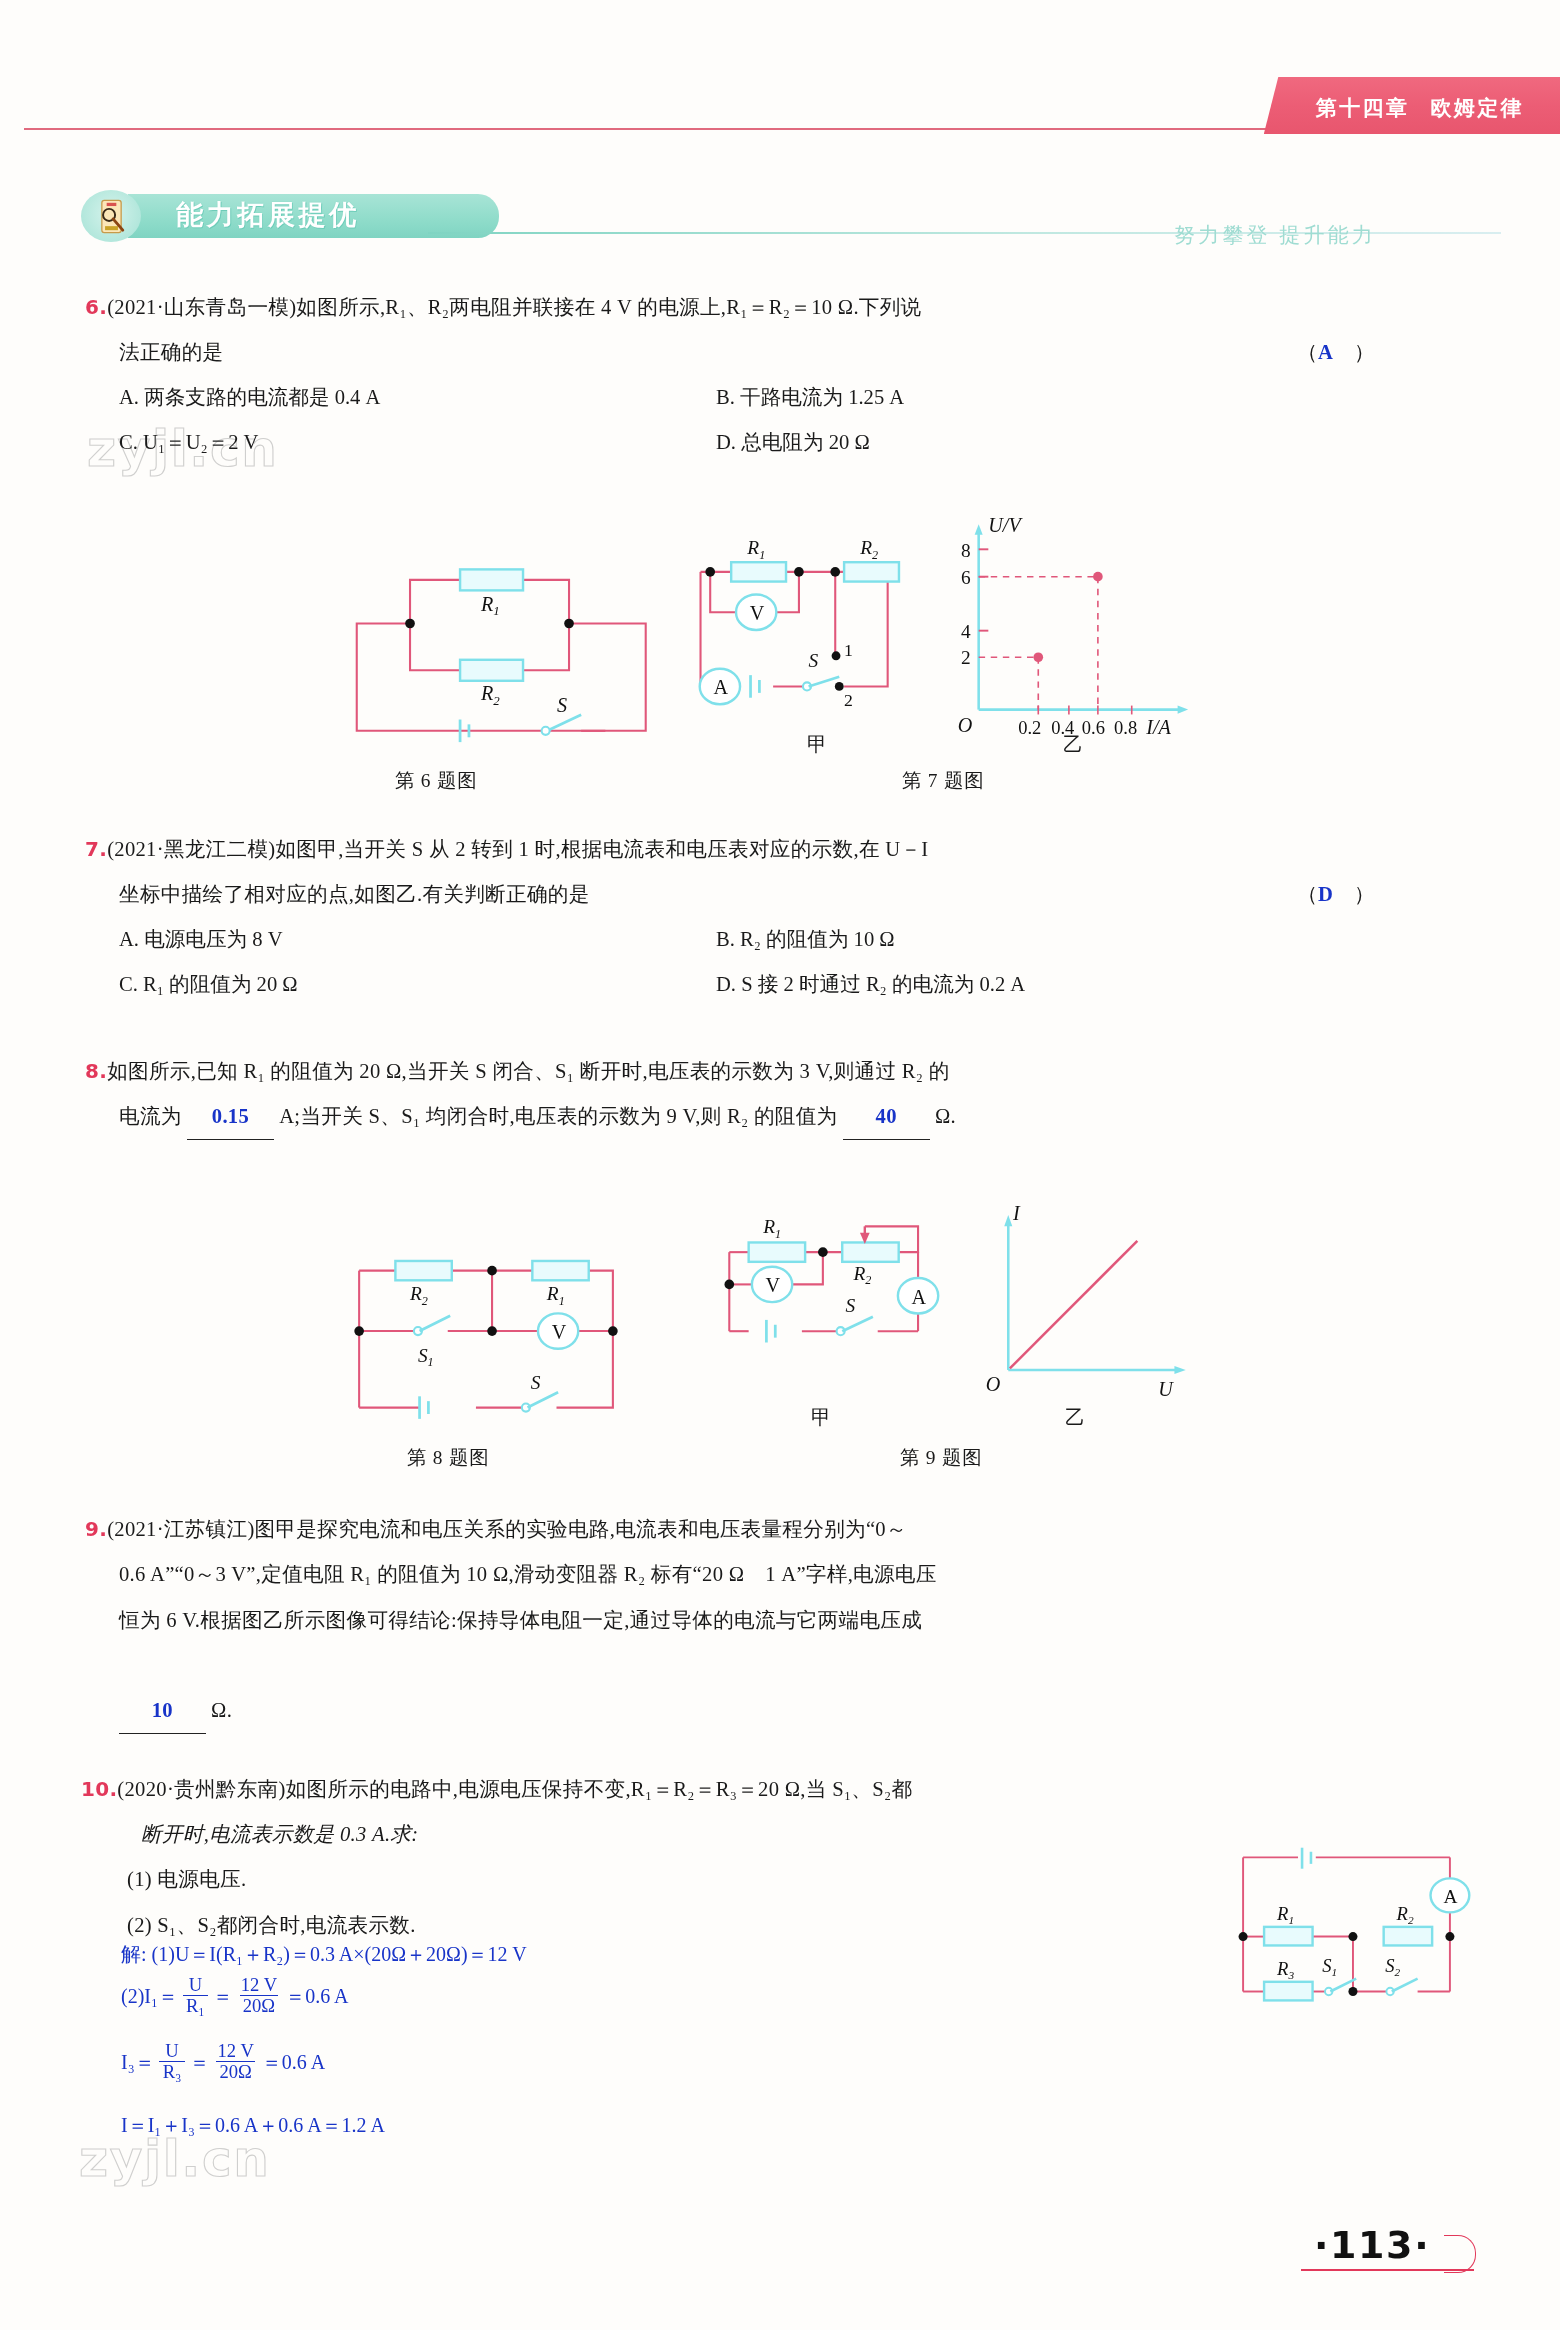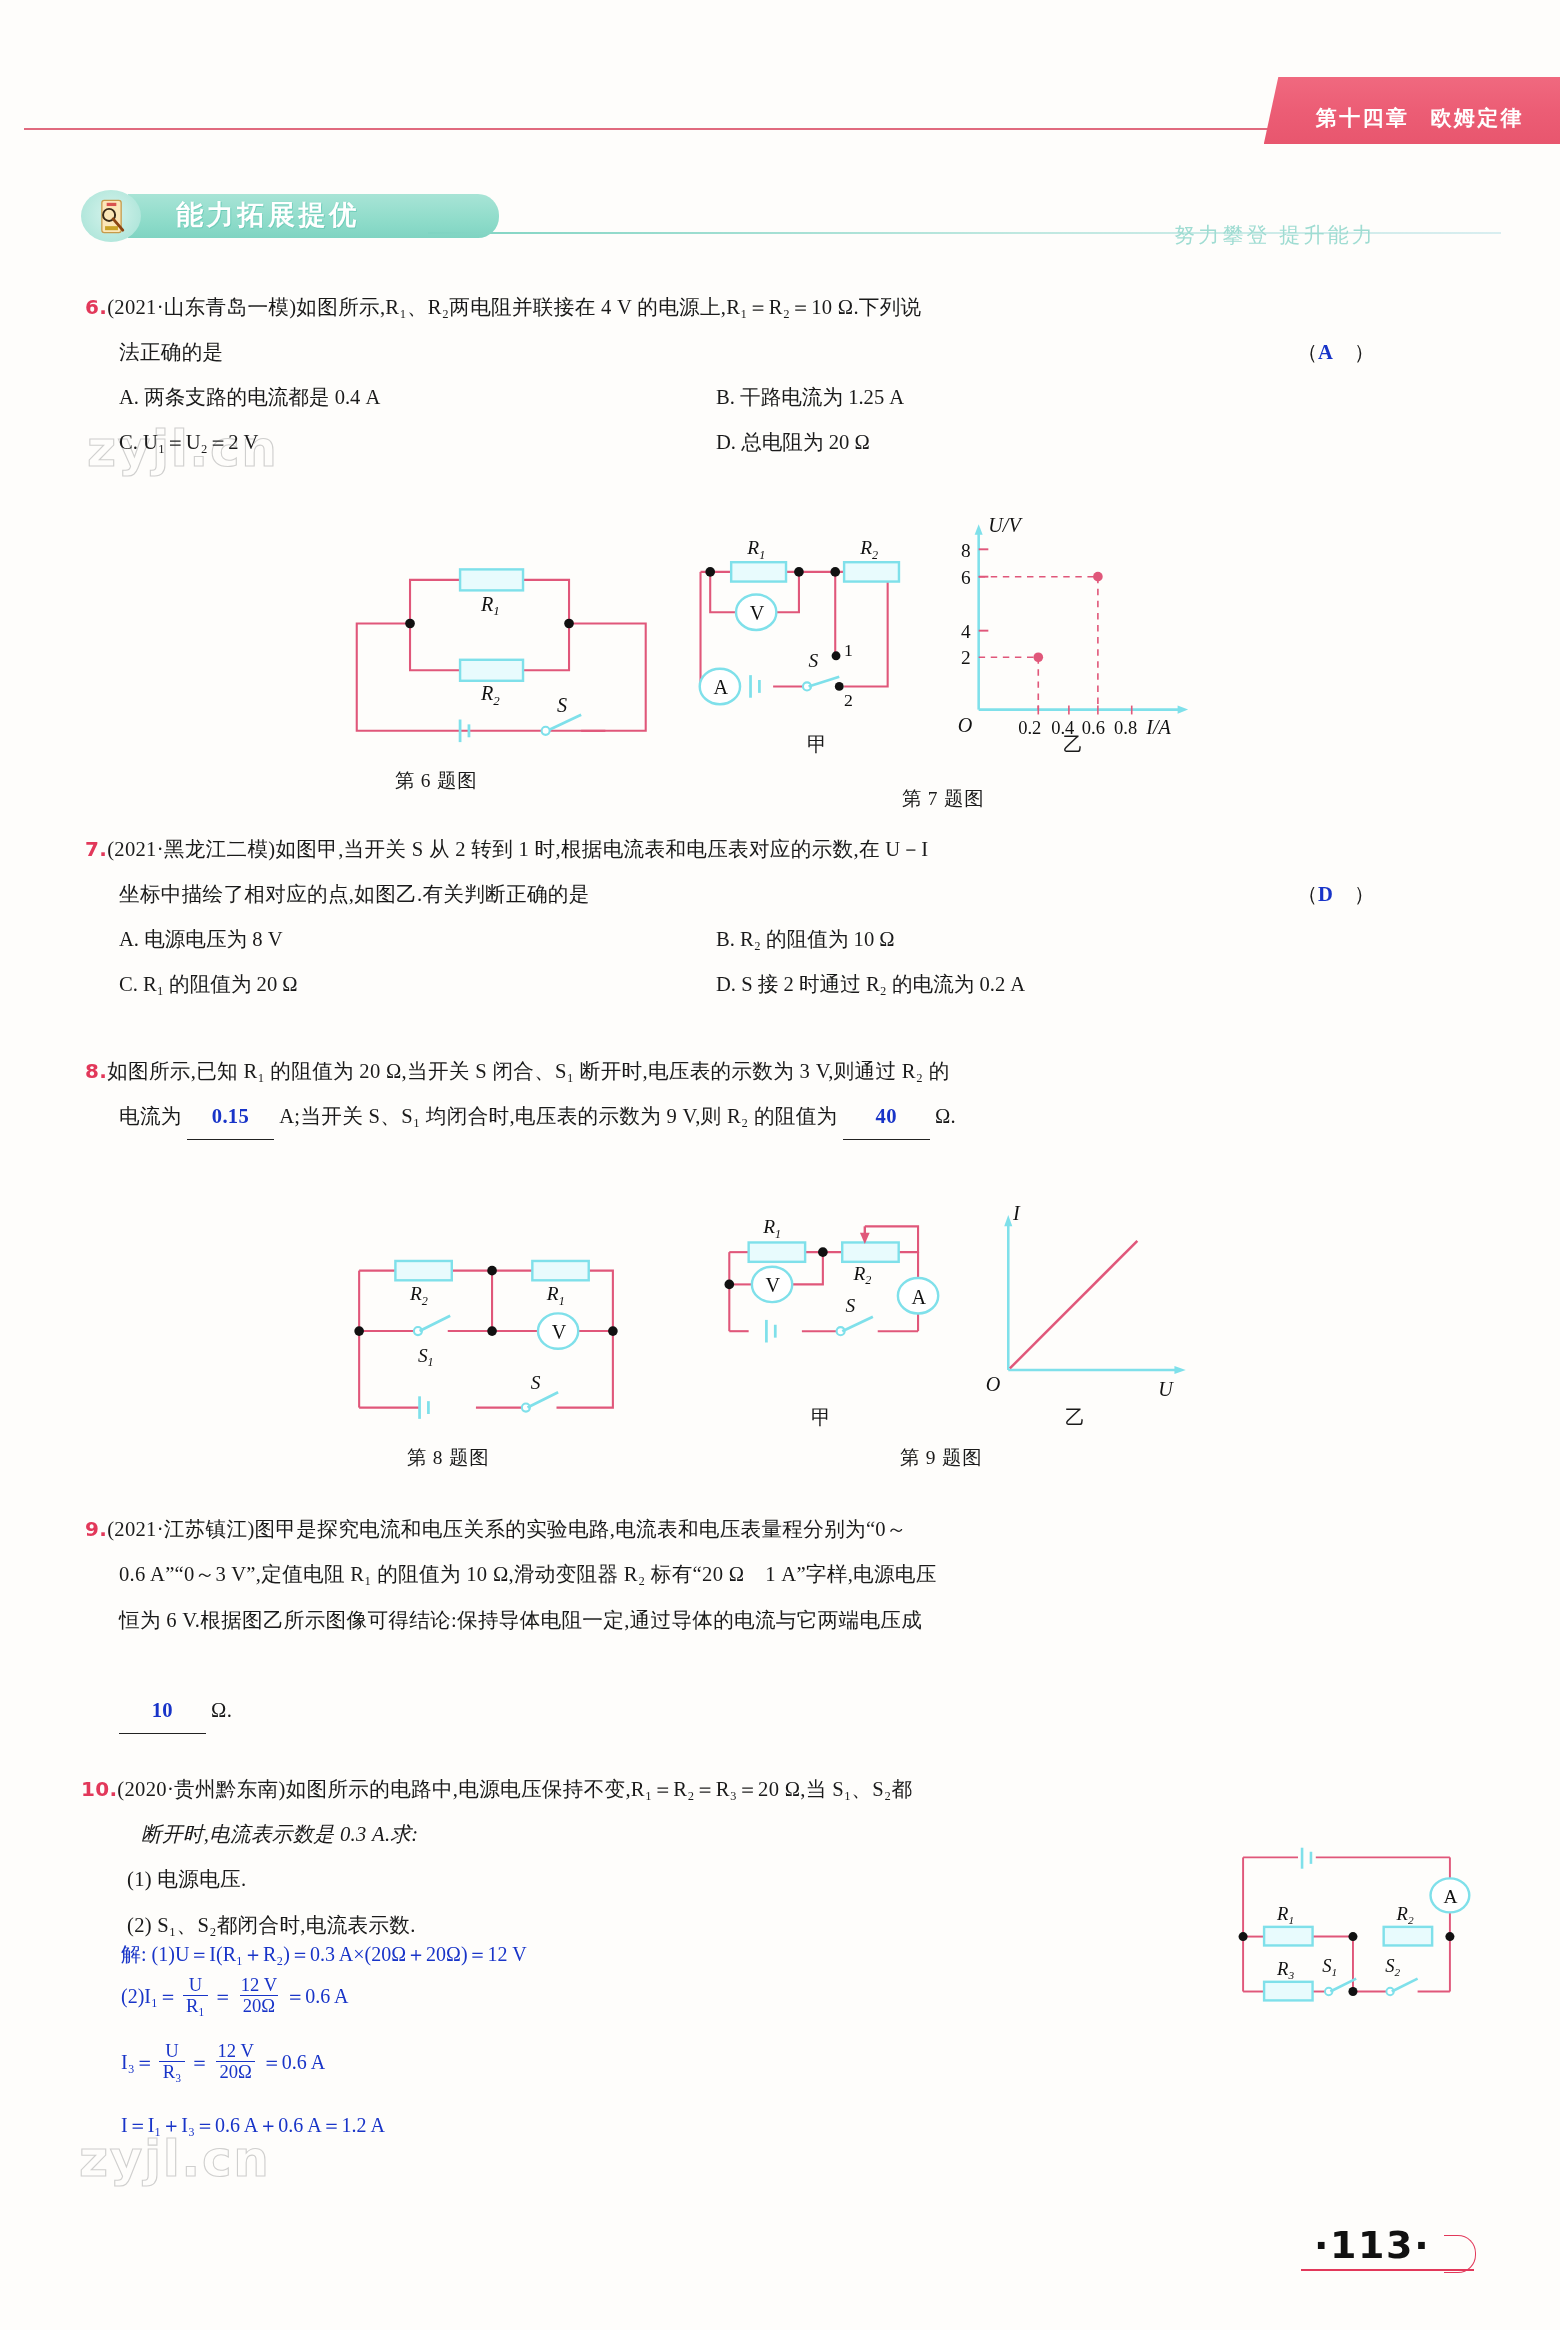--- a/index.html
+++ b/index.html
@@ -13,21 +13,21 @@
   }
   .page { position:absolute; inset:0; }
 
   
   .header-rule {
     position:absolute; left:24px; top:128px; width:1512px; height:1.6px;
     background:#e06a7e;
   }
   .header-banner {
     position:absolute; right:0px; top:77px;
-    height:53px; padding:14px 37px 0 52px;
+    height:53px; padding:4px 37px 0 52px;
     background:linear-gradient(180deg,#f0697f 0%,#ec5d75 50%,#e8566e 100%);
     color:#ffffff;
     font-family:"DejaVu Sans", sans-serif;
     font-weight:bold; font-size:21px; letter-spacing:2.4px;
     display:flex; align-items:center;
     clip-path:polygon(14.5px 0, 100% 0, 100% 100%, 0 100%);
     box-shadow:0 0.8px 0 rgba(0,0,0,.06);
   }
   .header-banner .gap { display:inline-block; width:21px; }
 
@@ -238,21 +238,21 @@
       <circle cx="185" cy="48" r="6" fill="#111"></circle>
 
       <text x="76" y="26" font-family="Liberation Serif, serif" font-style="italic" font-size="24" fill="#111">R<tspan font-size="15" dy="6">1</tspan></text>
       <text x="216" y="26" font-family="Liberation Serif, serif" font-style="italic" font-size="24" fill="#111">R<tspan font-size="15" dy="6">2</tspan></text>
       <text x="152" y="166" font-family="Liberation Serif, serif" font-style="italic" font-size="24" fill="#111">S</text>
       <text x="196" y="152" font-family="Liberation Serif, serif" font-size="22" fill="#111">1</text>
       <text x="196" y="214" font-family="Liberation Serif, serif" font-size="22" fill="#111">2</text>
     </svg>
   </div>
   <div class="sub-label" style="left:807px; top:731px;">甲</div>
-  <div class="cap" style="left:902px; top:767px;margin-top:18px;">第 7 题图</div>
+  <div class="cap" style="left:902px; top:767px;">第 7 题图</div>
 
   <div class="figwrap" style="left:940px; top:508px;">
     <svg width="290" height="226" viewBox="0 0 360 280">
 
       <g stroke="#7fe0ea" stroke-width="3.2" fill="none">
         <line x1="48" y1="250" x2="48" y2="28"></line>
         <line x1="48" y1="250" x2="300" y2="250"></line>
       </g>
       <polygon points="48,20 43,33 53,33" fill="#7fe0ea"></polygon>
       <polygon points="308,250 295,245 295,255" fill="#7fe0ea"></polygon>

